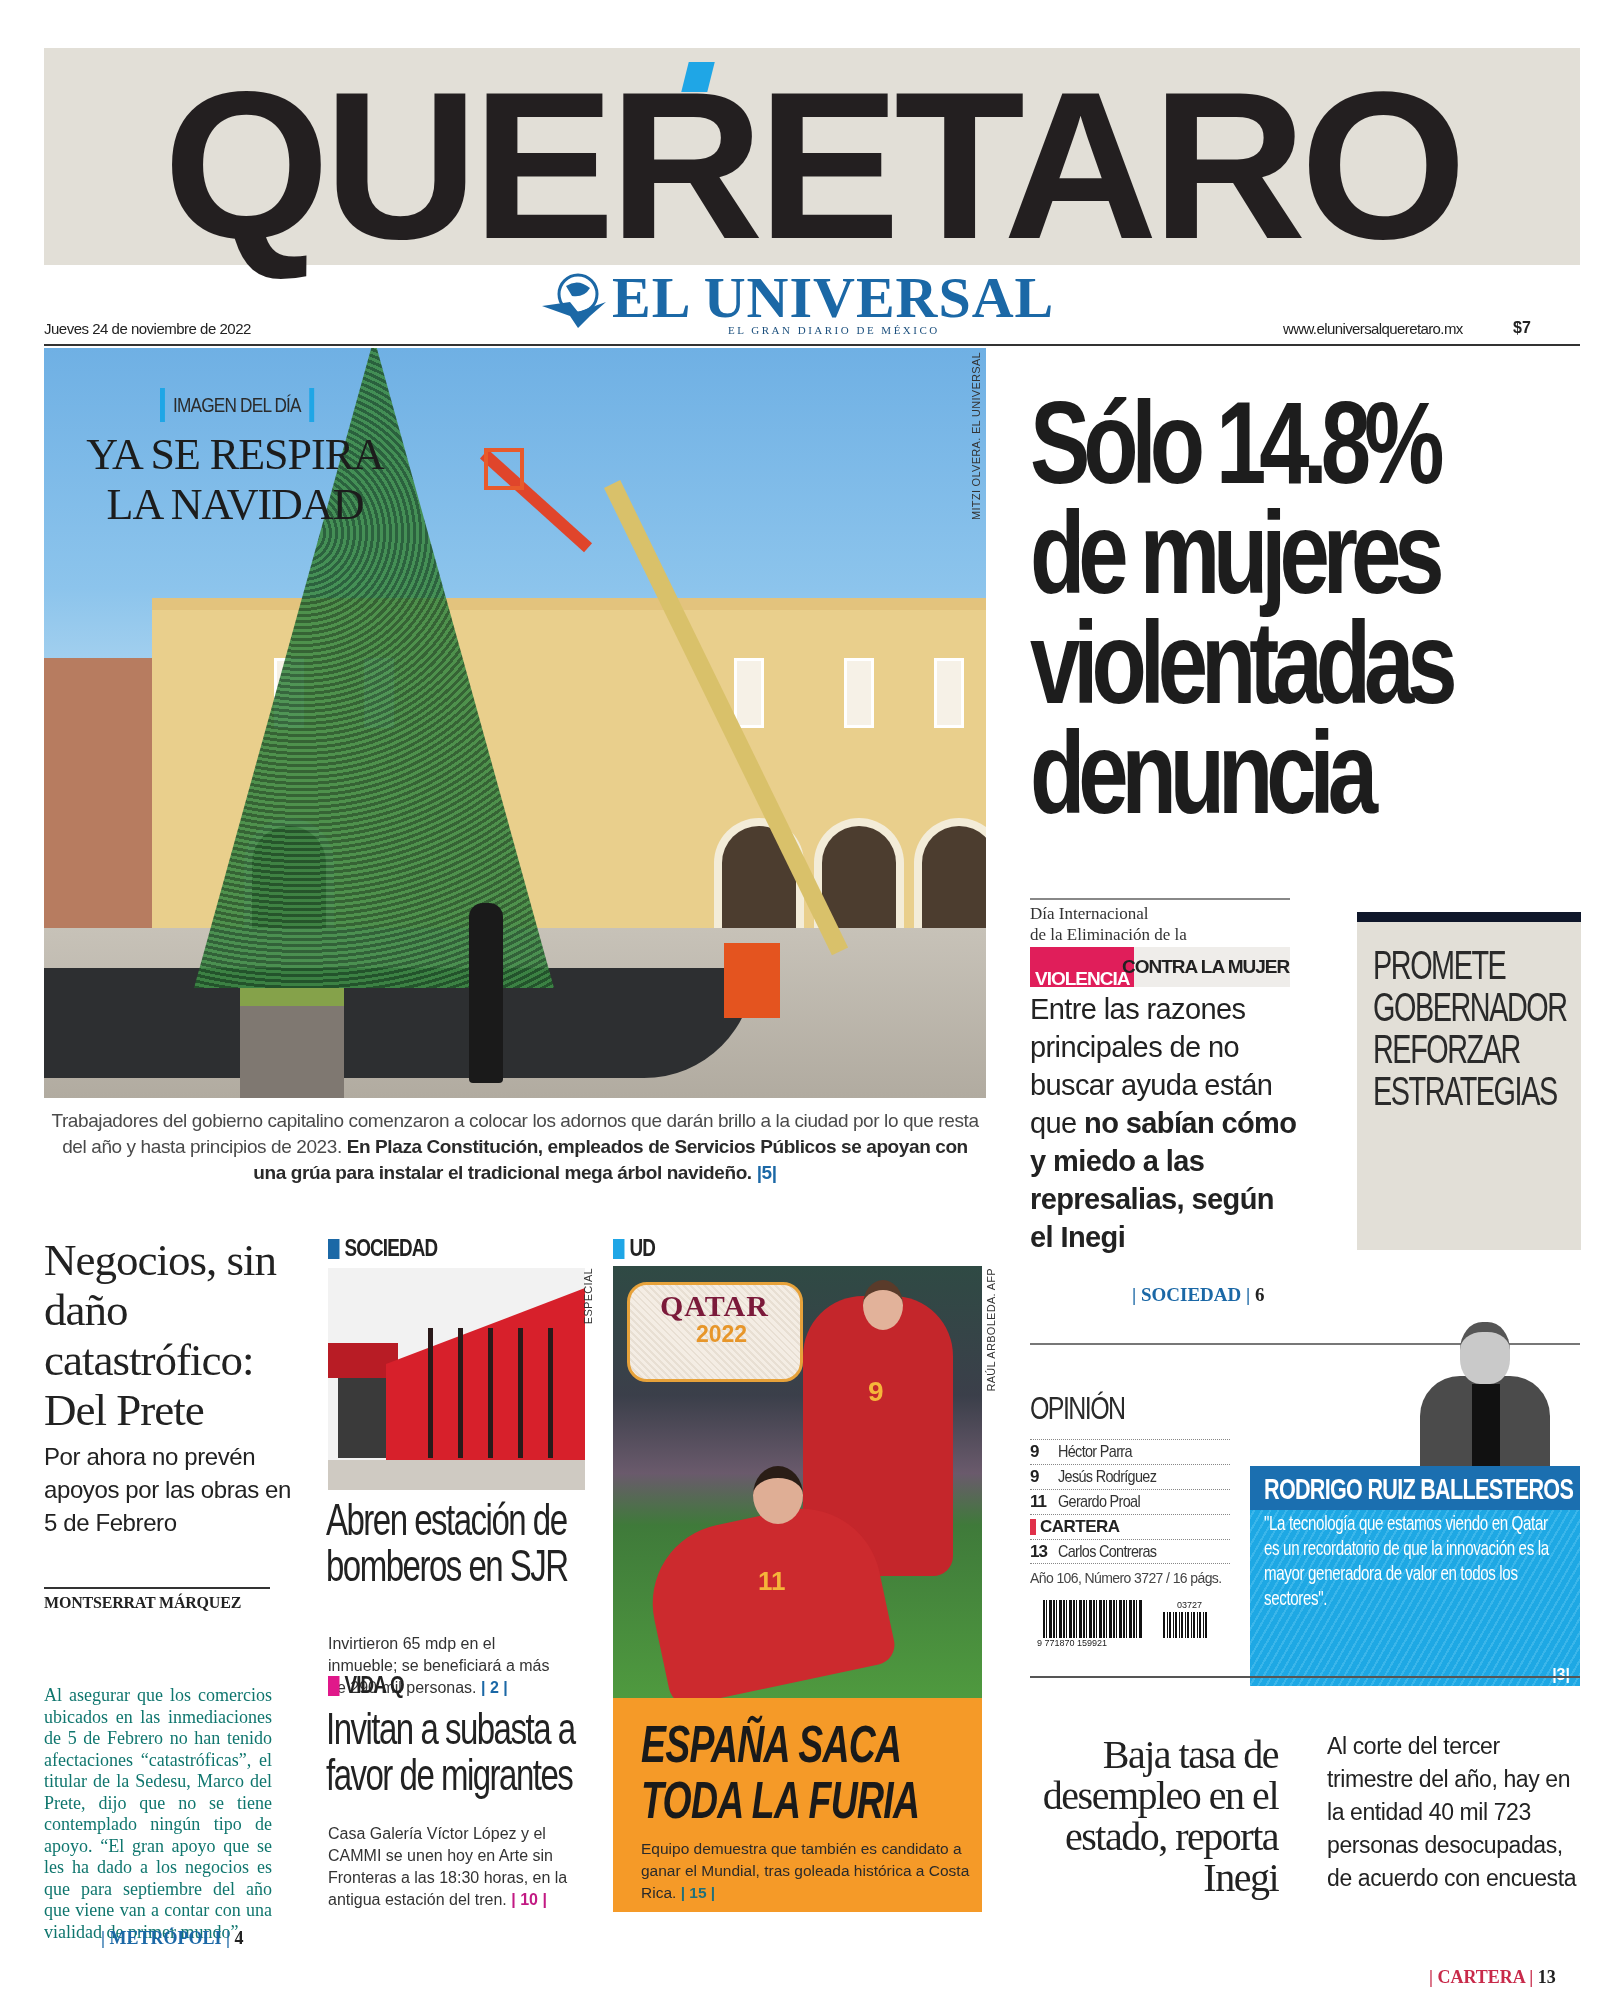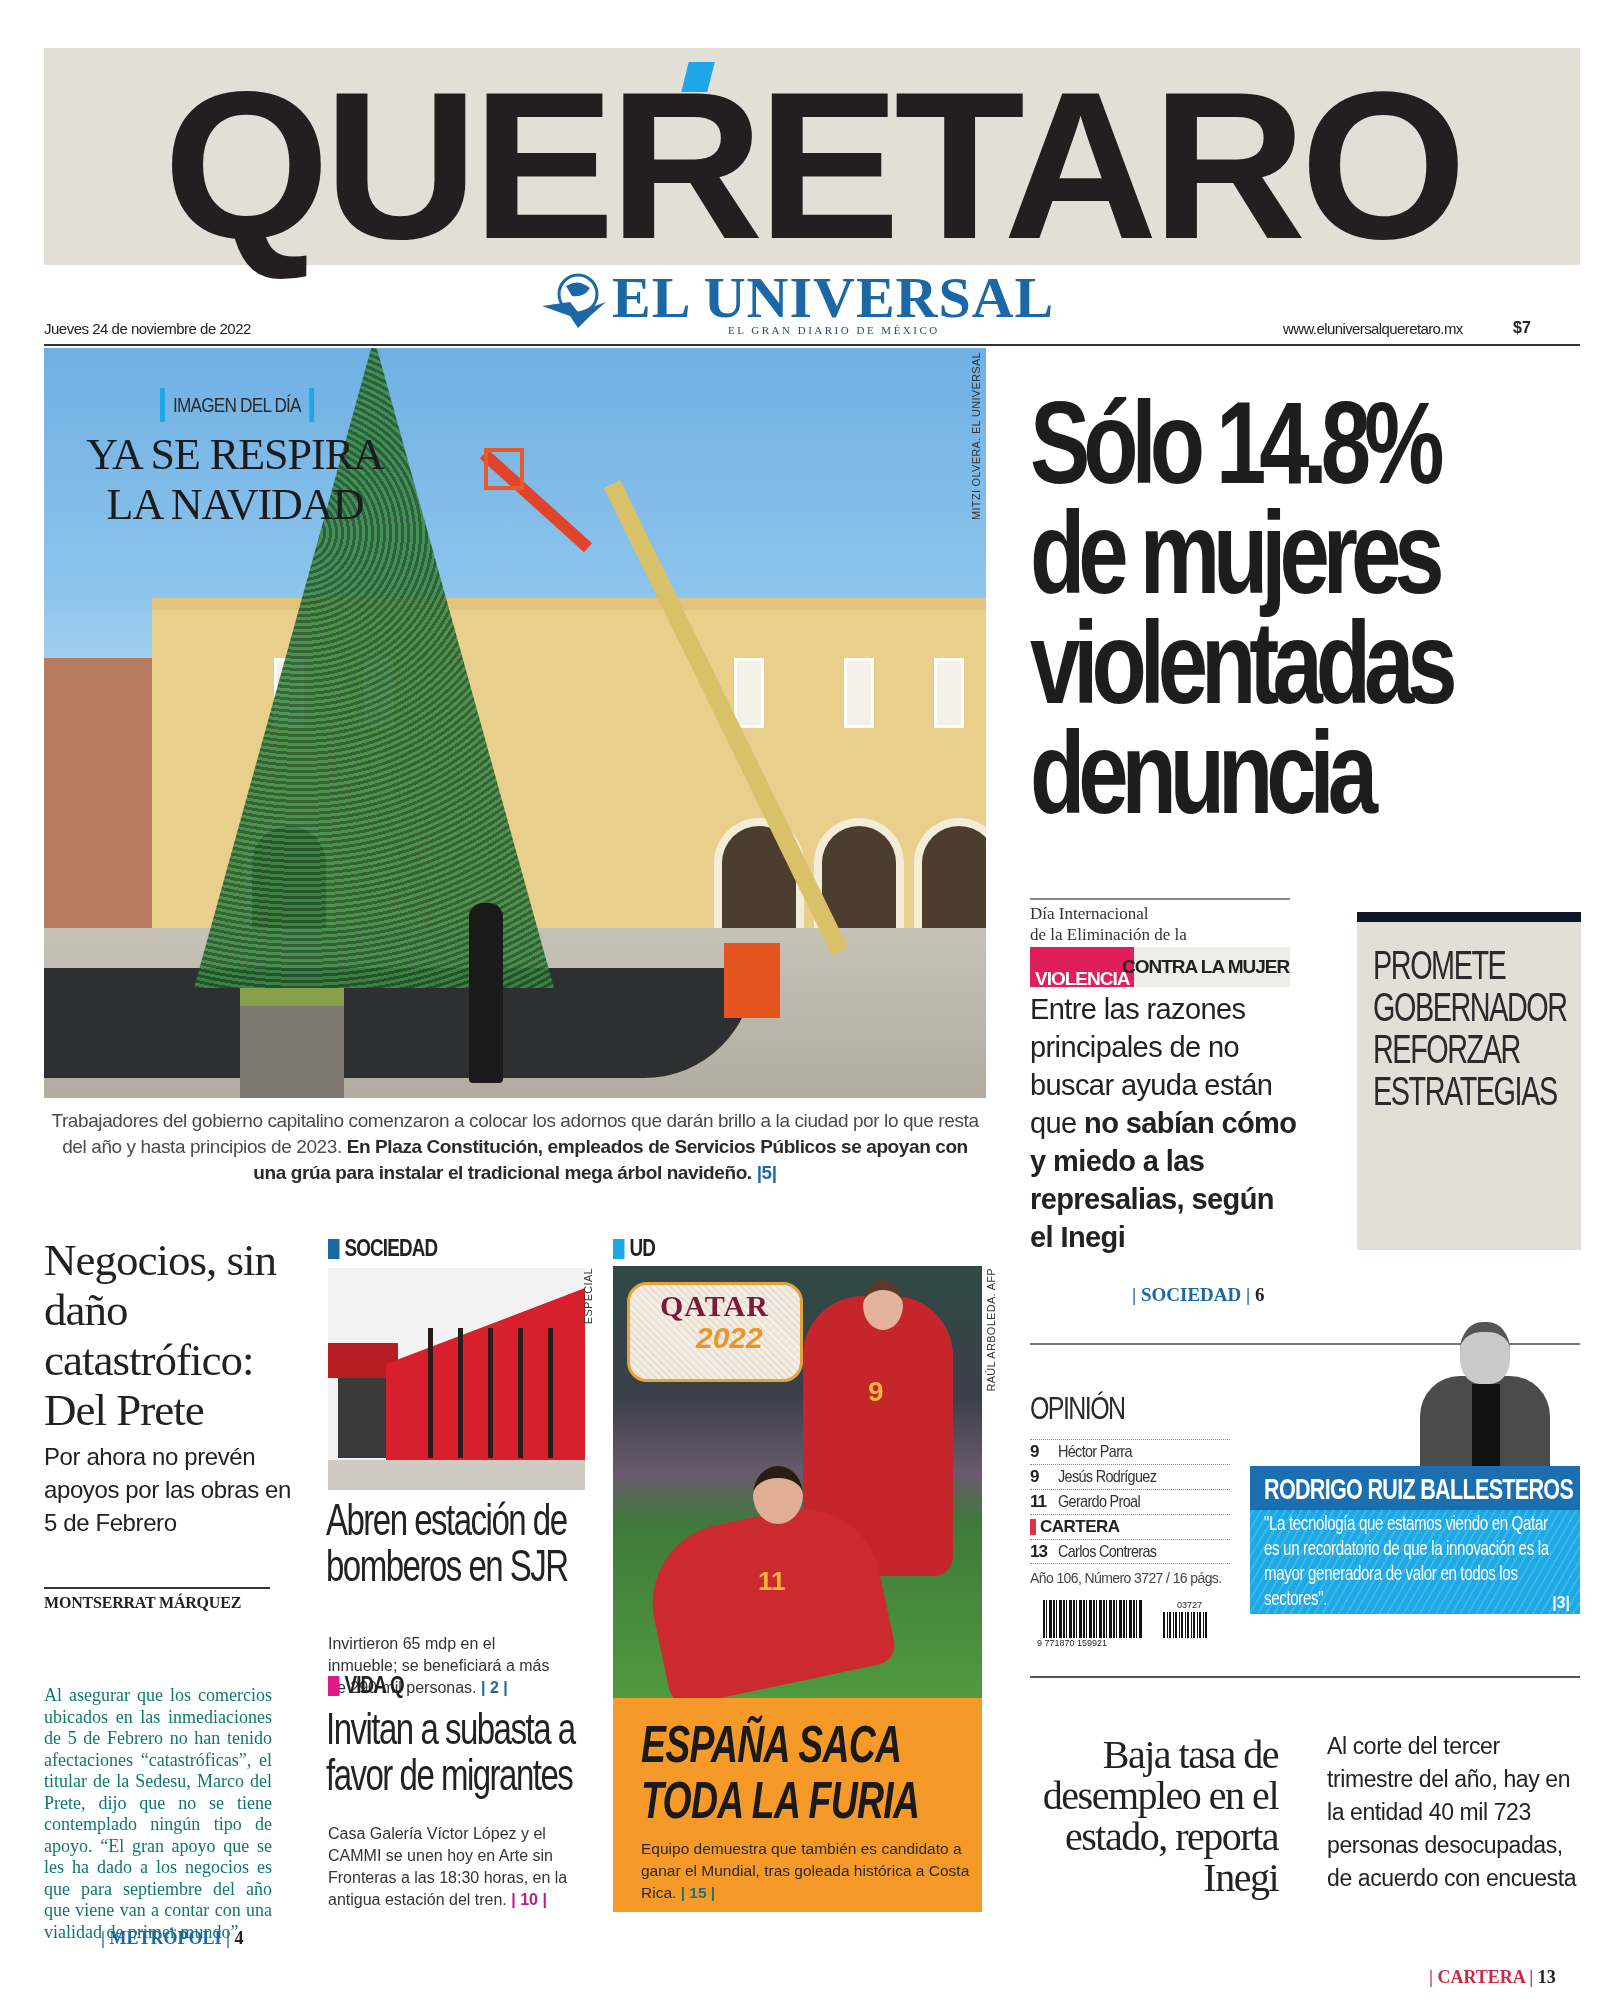--- a/index.html
+++ b/index.html
@@ -89,21 +89,21 @@
   .barcode-bars { position: absolute; left: 6px; top: 0; width: 100px; height: 38px; background: repeating-linear-gradient(90deg, #111 0 2px, #fff 2px 3px, #111 3px 4px, #fff 4px 6px, #111 6px 9px, #fff 9px 10px); }
   .barcode-bars2 { position: absolute; left: 126px; top: 12px; width: 46px; height: 26px; background: repeating-linear-gradient(90deg, #111 0 2px, #fff 2px 4px, #111 4px 5px, #fff 5px 6px); }
   .barcode-num { position: absolute; left: 0; top: 38px; font-size: 9px; color: #222; white-space: nowrap; }
   .barcode-small { position: absolute; left: 140px; top: 0; font-size: 9px; color: #222; }
 
   
   .rodrigo-photo { left: 1420px; top: 1320px; width: 130px; height: 145px; }
   .rodrigo-head { position: absolute; left: 40px; top: 2px; width: 50px; height: 62px; background: #c9c9c9; border-radius: 45% 45% 40% 40%; border-top: 10px solid #555; }
   .rodrigo-body { position: absolute; left: 0; top: 56px; width: 130px; height: 90px; background: #4b4b4b; border-radius: 40px 40px 0 0; }
   .rodrigo-shirt { position: absolute; left: 52px; top: 64px; width: 28px; height: 82px; background: #111; }
-  .rodrigo-box { left: 1250px; top: 1466px; width: 330px; height: 148px; background: repeating-linear-gradient(-60deg, #1ea8e4 0 5px, #3bb6ea 5px 7px); }
+  .rodrigo-box { left: 1250px; top: 1466px; width: 330px; height: 220px; background: repeating-linear-gradient(-60deg, #1ea8e4 0 5px, #3bb6ea 5px 7px); }
   .rodrigo-name-band { position: absolute; left: 0; top: 0; width: 330px; height: 44px; background: #1b6fb0; }
   .rodrigo-name { position: absolute; left: 14px; top: 6px; font-weight: 700; font-size: 30px; color: #fff; letter-spacing: -1px; white-space: nowrap; transform: scaleX(0.72); transform-origin: left; }
   .rodrigo-quote { position: absolute; left: 14px; top: 44px; width: 410px; font-size: 21px; line-height: 25px; color: #fff; letter-spacing: -0.5px; transform: scaleX(0.72); transform-origin: left top; }
   .rodrigo-ref { position: absolute; right: 10px; bottom: 2px; color: #fff; font-weight: 700; font-size: 16px; }
 
   .mid-rule-3 { left: 1030px; top: 1676px; width: 550px; height: 2px; background: #555; }
 
   .desempleo-head { left: 1030px; top: 1734px; width: 248px; text-align: right; font-family: "Liberation Serif", serif; font-size: 40px; line-height: 41px; color: #222; letter-spacing: -1.5px; }
   .desempleo-body { left: 1327px; top: 1730px; width: 260px; font-size: 23px; line-height: 33px; color: #222; letter-spacing: -0.4px; }
   .cartera-ref { left: 1429px; top: 1967px; font-family: "Liberation Serif", serif; font-weight: 700; font-size: 18px; color: #c82a4a; }
@@ -140,21 +140,21 @@
   .ud-photo { left: 613px; top: 1266px; width: 369px; height: 432px; overflow: hidden;
     background: linear-gradient(180deg, #2f4a44 0%, #3b3f4a 30%, #6a5a6c 48%, #3f7a3a 60%, #4f9a3f 100%); }
   .ud-photo .player1 { position: absolute; left: 190px; top: 30px; width: 150px; height: 280px; background: #c4262b; border-radius: 60px 60px 20px 20px; }
   .ud-photo .head1 { position: absolute; left: 250px; top: 14px; width: 40px; height: 50px; background: #e2b29a; border-radius: 50%; border-top: 10px solid #5a3b2a; }
   .ud-photo .player2 { position: absolute; left: 40px; top: 250px; width: 230px; height: 170px; background: #cc2a2e; border-radius: 80px 80px 20px 20px; transform: rotate(-12deg); }
   .ud-photo .head2 { position: absolute; left: 140px; top: 200px; width: 50px; height: 58px; background: #dfae95; border-radius: 50%; border-top: 12px solid #2a1d16; }
   .ud-photo .num9 { position: absolute; left: 255px; top: 110px; color: #f5b53a; font-weight: 700; font-size: 28px; }
   .ud-photo .num11 { position: absolute; left: 145px; top: 300px; color: #f5b53a; font-weight: 700; font-size: 26px; }
   .qatar-badge { position: absolute; left: 14px; top: 16px; width: 176px; height: 100px; background: repeating-linear-gradient(45deg, #f4ede4 0 3px, #e8dfd3 3px 5px); border: 3px solid #e7a23a; border-radius: 20px; }
   .qatar-text { position: absolute; left: 30px; top: 4px; font-family: "Liberation Serif", serif; font-weight: 700; font-size: 30px; color: #7b1a3a; letter-spacing: 1px; }
-  .qatar-year { position: absolute; left: 66px; top: 36px; font-weight: 700; font-size: 30px; color: #e7962a; font-style: italic; }
+  .qatar-year { position: absolute; left: 66px; top: 36px; font-weight: 700; font-size: 23px; color: #e7962a; }
   .credit-afp { left: 985px; top: 1268px; width: 14px; height: 110px; }
   .ud-box { left: 613px; top: 1698px; width: 369px; height: 214px; background: #f59a28; }
   .ud-head { position: absolute; left: 28px; top: 18px; width: 480px; font-weight: 700; font-style: italic; font-size: 52px; line-height: 56px; color: #1a1a1a; letter-spacing: -1px; transform: scaleX(0.72); transform-origin: left; }
   .ud-body { position: absolute; left: 28px; top: 140px; width: 330px; font-size: 15.5px; line-height: 22px; color: #2a2a2a; }
 </style>
 </head>
 <body>
 
 <div class="abs masthead">
   <div class="masthead-title">QUERETARO</div>

